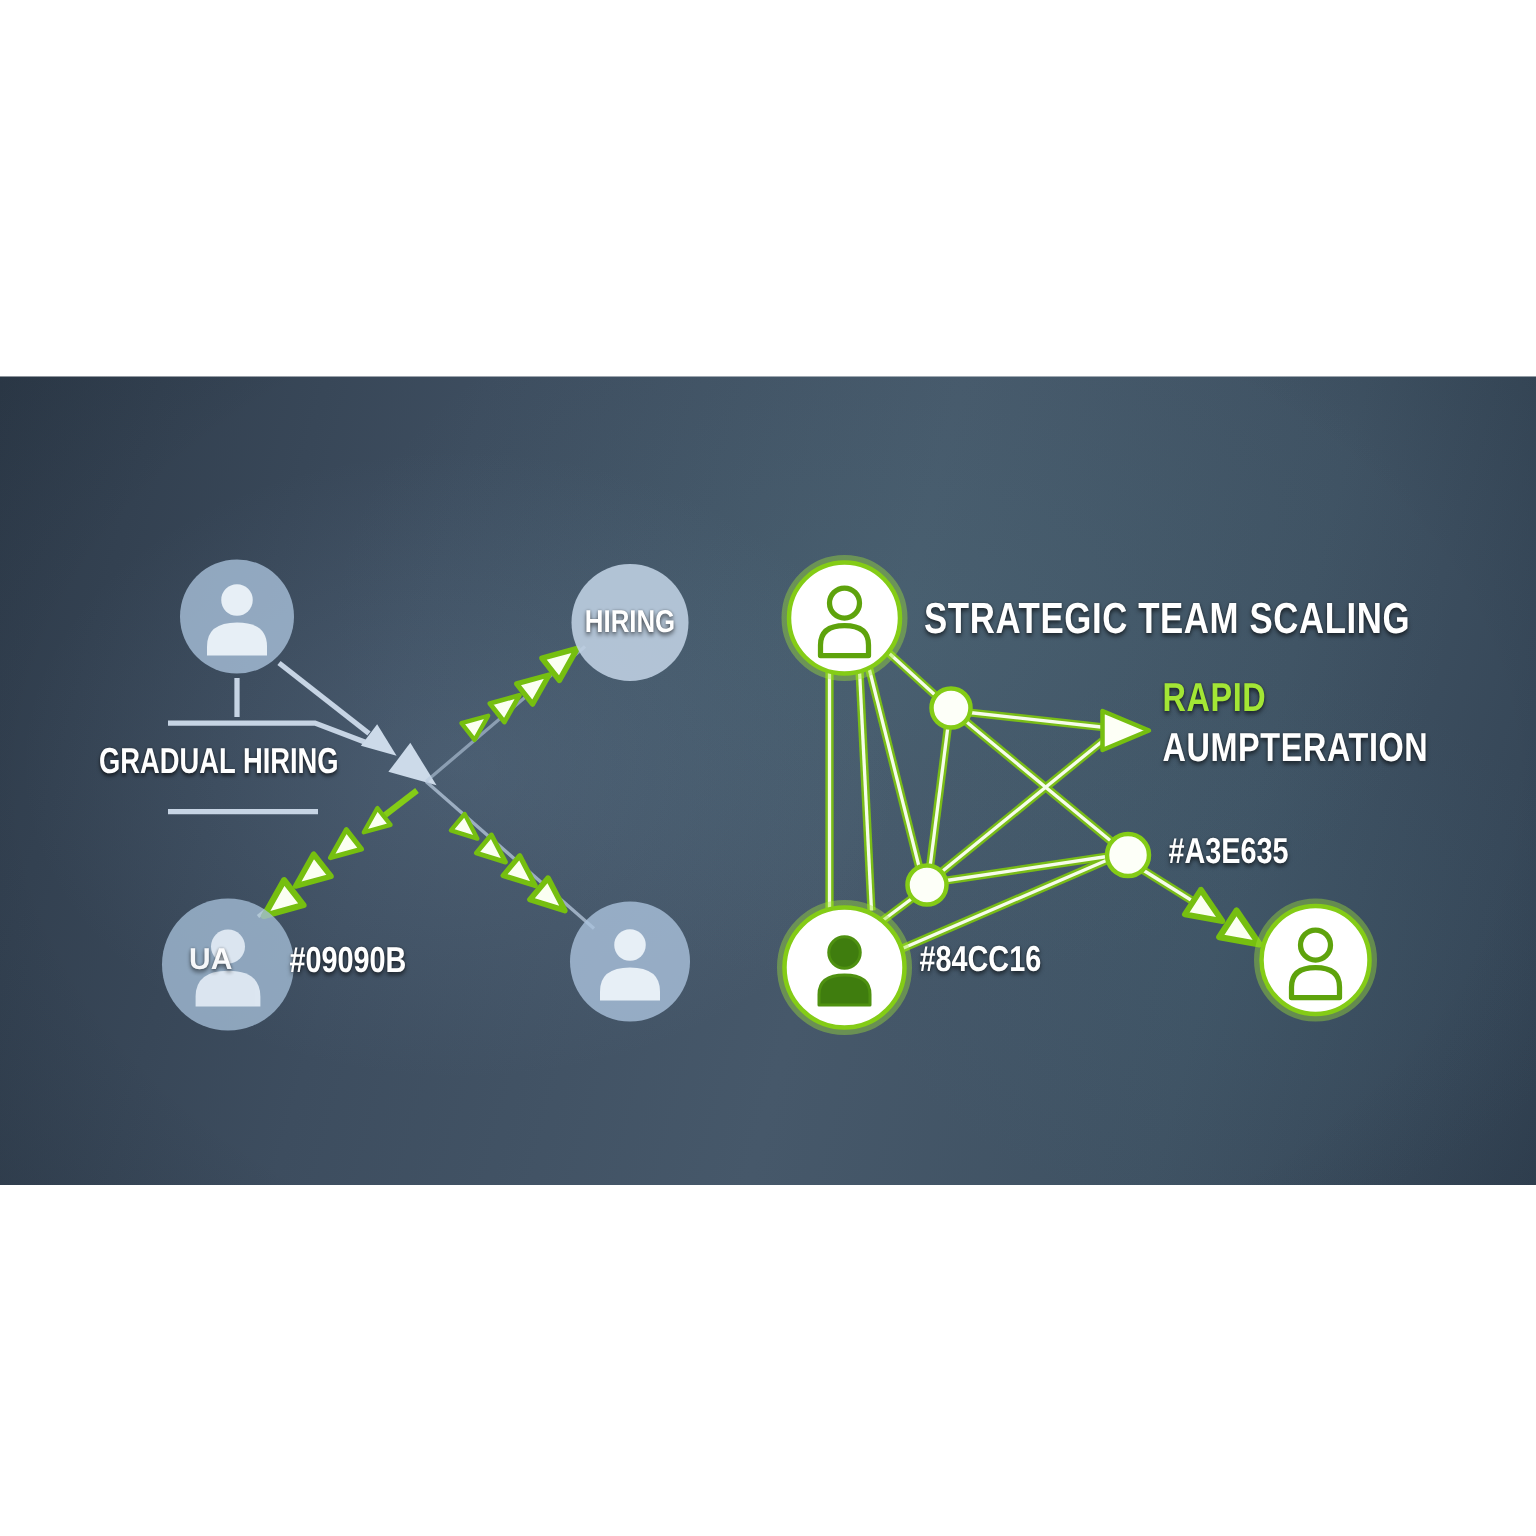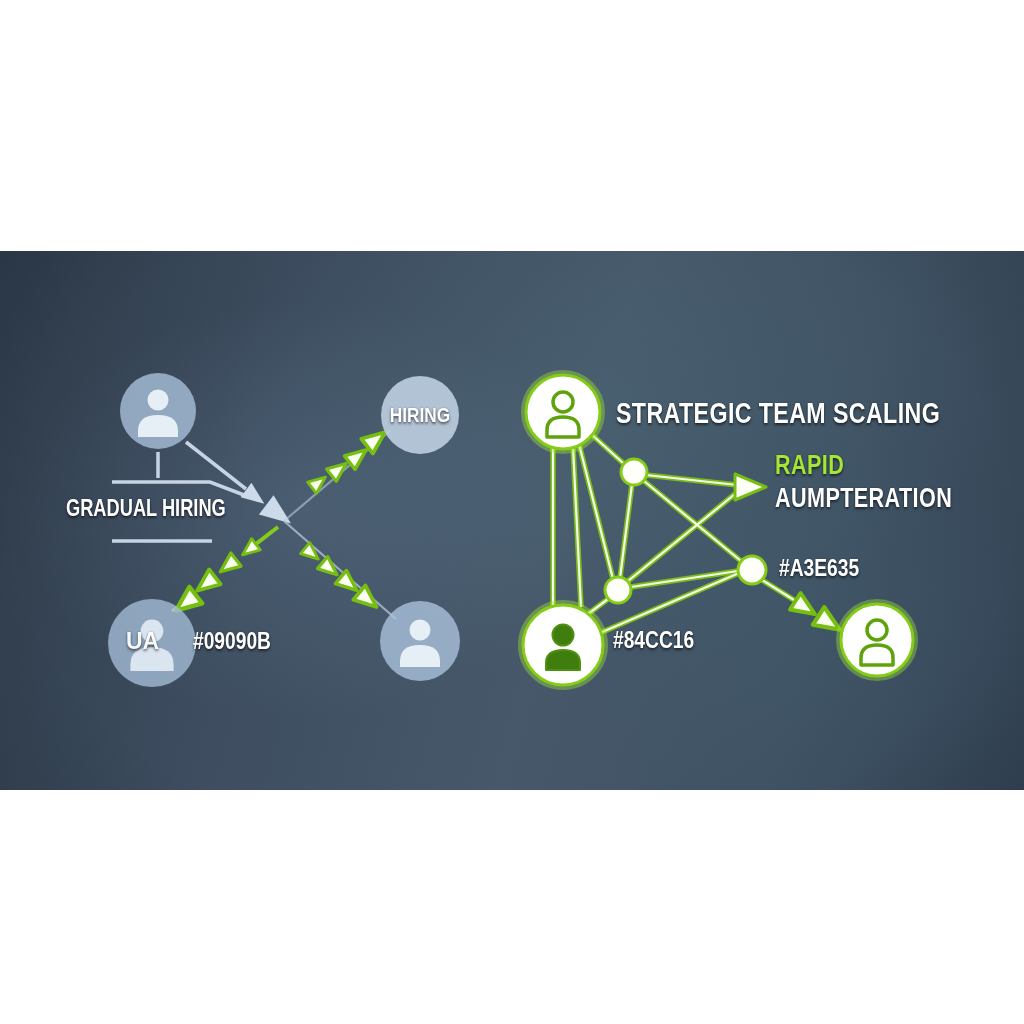--- a/index.html
+++ b/index.html
@@ -19,21 +19,21 @@
   .cond{transform:scaleX(0.80);}
   .t-title{left:616px;top:148px;font-size:29px;letter-spacing:0.5px;}
   .t-rapid{left:775px;top:201px;font-size:27px;color:#A3E635;letter-spacing:0.5px;}
   .t-aump{left:775px;top:234px;font-size:27px;letter-spacing:0.5px;}
   .t-hexA{left:779px;top:305px;font-size:24px;}
   .t-hexB{left:613px;top:377px;font-size:24px;}
   .t-hexC{left:193px;top:378px;font-size:24px;}
   .t-grad{left:66px;top:245px;font-size:24px;transform:scaleX(0.76);}
   .t-hiring{left:380px;top:153px;width:80px;text-align:center;font-size:21px;
             transform:scaleX(0.82);transform-origin:center center;}
-  .t-ua{left:126px;top:379px;font-size:23px;opacity:0.92;filter:blur(0.4px);}
+  .t-ua{left:126px;top:379px;font-size:20px;opacity:0.92;filter:blur(0.4px);}
 </style>
 </head>
 <body>
 
 <div id="stage">
   <div id="band">
 
     <svg width="1024" height="539" viewBox="0 0 1024 539">
 
       <g>

